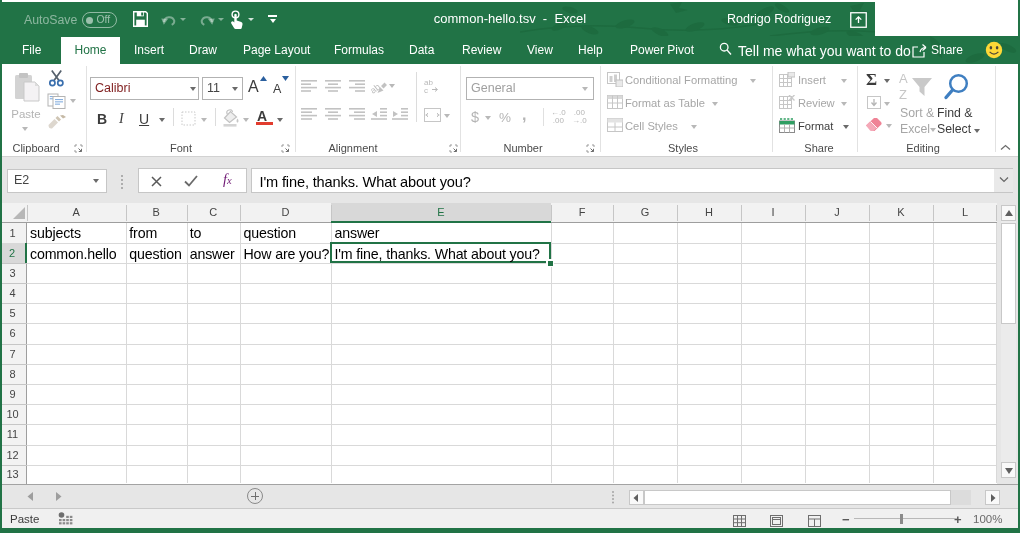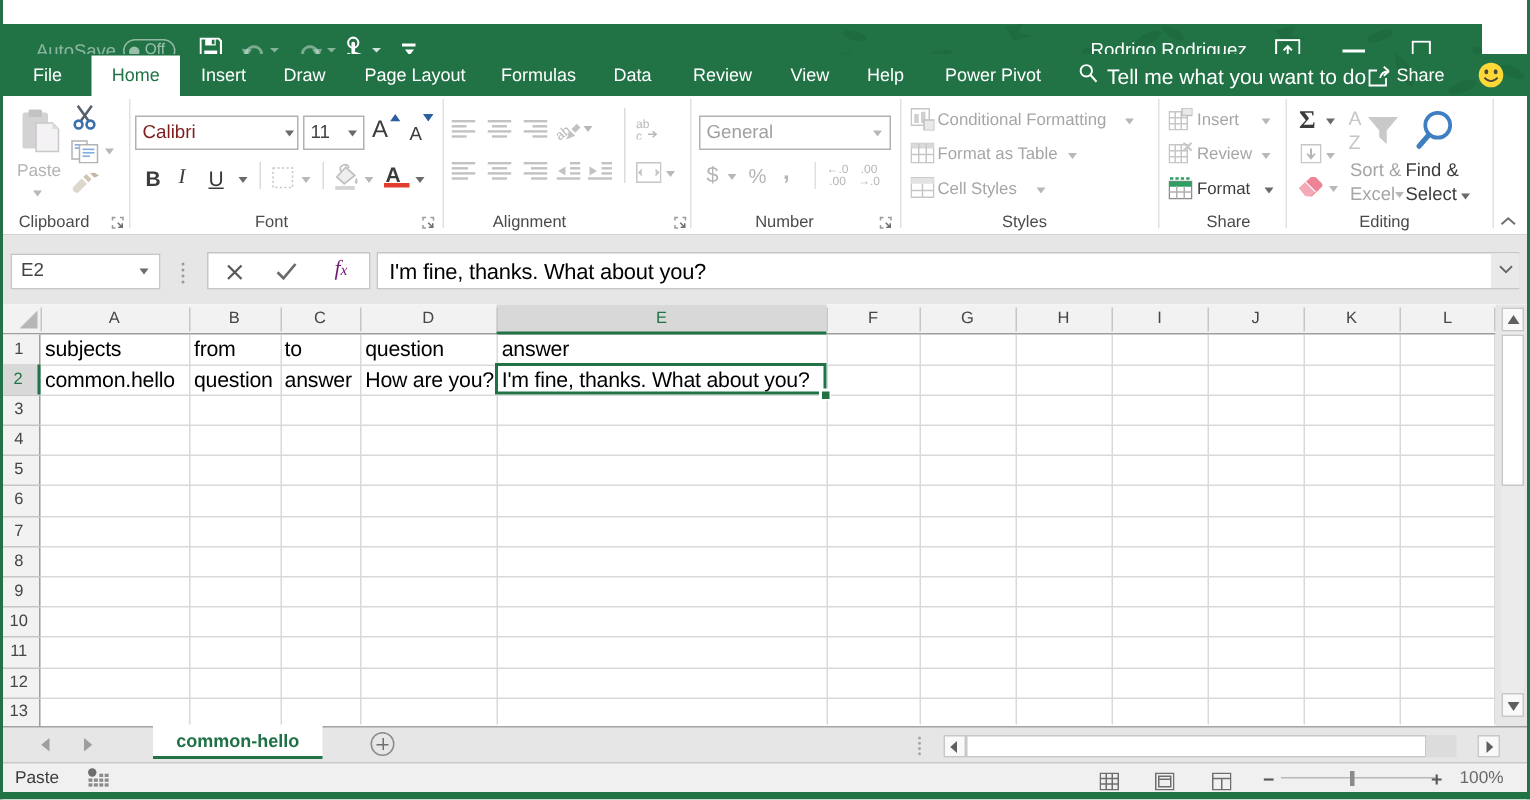--- a/index.html
+++ b/index.html
@@ -17,21 +17,21 @@
 .glabel{position:absolute;top:78px;height:12px;font-size:11px;color:#4a4a4a;text-align:center}
 .launch{position:absolute;width:9px;height:9px}
 .hdrl{position:absolute;top:0;height:19px;line-height:19px;text-align:center;font-size:11px;color:#454545}
 .hsep{position:absolute;height:1px;background:#cfcfcf}
 .ct{position:absolute;font-size:14.2px;color:#000;white-space:nowrap;letter-spacing:-0.15px}
 </style>
 </head>
 <body>
 <div id="win">
 
-<div class="abs" style="left:0;top:16px;width:988px;height:36px;background:#217346;overflow:hidden">
+<div class="abs" style="left:0;top:2px;width:875px;height:36px;background:#217346;overflow:hidden">
   <svg class="abs" style="left:520px;top:0" width="500" height="36" viewBox="0 0 500 36">
     <g fill="none" stroke="#1d6b3f" stroke-width="1.5">
       <path d="M0 30 Q60 20 120 26 Q180 32 240 22"></path>
       <path d="M250 34 Q310 26 360 30 Q420 34 500 24"></path>
     </g>
     <g fill="#1d6b3f">
       <ellipse cx="40" cy="24" rx="9" ry="3.4" transform="rotate(-25 40 24)"></ellipse>
       <ellipse cx="70" cy="28" rx="9" ry="3.4" transform="rotate(20 70 28)"></ellipse>
       <ellipse cx="105" cy="22" rx="10" ry="3.6" transform="rotate(-18 105 22)"></ellipse>
       <ellipse cx="140" cy="30" rx="9" ry="3.2" transform="rotate(24 140 30)"></ellipse>
@@ -73,20 +73,21 @@
     <path d="M15.7 4.5 L9 5 L13.2 10.8 z" fill="rgba(255,255,255,.4)"></path>
   </svg>
   <div class="abs" style="left:218px;top:16px;width:0;height:0;border-left:3px solid transparent;border-right:3px solid transparent;border-top:3.5px solid rgba(255,255,255,.45)"></div>
   <svg class="abs" style="left:230px;top:8px" width="15" height="19" viewBox="0 0 15 19">
     <circle cx="5.5" cy="4.5" r="3.4" fill="none" stroke="#fff" stroke-width="1.4"></circle>
     <path d="M4.3 4.5 q1.2 -1.4 2.4 0 v6 l4.6 1.5 q1.6 0.7 1.2 2.4 l-0.8 3.6 q-0.2 1 -1.3 1 h-4.8 q-0.9 0 -1.4 -0.8 l-2.9 -4.6 q-0.8 -1.4 0.5 -2.2 q1 -0.5 1.8 0.4 l0.7 0.8z" fill="#fff"></path>
   </svg>
   <div class="abs" style="left:248px;top:16px;width:0;height:0;border-left:3px solid transparent;border-right:3px solid transparent;border-top:3.5px solid rgba(255,255,255,.8)"></div>
   <div class="abs" style="left:268px;top:13px;width:9px;height:1.5px;background:#fff"></div>
   <div class="abs" style="left:269.5px;top:17px;width:0;height:0;border-left:3.5px solid transparent;border-right:3.5px solid transparent;border-top:4px solid #fff"></div>
+  <div class="abs" style="left:360px;top:9px;width:300px;text-align:center;font-size:13px;color:#fff">common-hello.tsv&nbsp; -&nbsp; Excel</div>
   <div class="abs" style="left:727px;top:10px;font-size:12.5px;color:#fff">Rodrigo Rodriguez</div>
   <svg class="abs" style="left:850px;top:10px" width="17" height="16" viewBox="0 0 17 16">
     <rect x="0.75" y="0.75" width="15.5" height="14.5" fill="none" stroke="#fff" stroke-width="1.3"></rect>
     <path d="M8.5 11 V5 M5.7 7.6 L8.5 4.8 L11.3 7.6" fill="none" stroke="#fff" stroke-width="1.3"></path>
   </svg>
   <div class="abs" style="left:895px;top:17px;width:15px;height:1.5px;background:#fff"></div>
     <svg class="abs" style="left:941px;top:11px" width="13" height="13" viewBox="0 0 13 13">
     <rect x="0.75" y="0.75" width="11.5" height="11.5" fill="none" stroke="#fff" stroke-width="1.3"></rect>
   </svg>
   <svg class="abs" style="left:988px;top:11px" width="13" height="13" viewBox="0 0 13 13">
@@ -521,21 +522,20 @@
       </svg>
 </div>
 
 <div class="abs" style="left:0;top:483.5px;width:1020px;height:24px;background:#e6e6e6;border-top:1px solid #a3a3a3;box-sizing:border-box">
   <svg class="abs" style="left:27px;top:7px" width="7" height="9" viewBox="0 0 7 9">
         <path d="M6 0 L0.5 4.5 L6 9z" fill="#9e9e9e"></path>
       </svg>
   <svg class="abs" style="left:55px;top:7px" width="7" height="9" viewBox="0 0 7 9">
         <path d="M1 0 L6.5 4.5 L1 9z" fill="#9e9e9e"></path>
       </svg>
-  <div class="abs" style="left:102px;top:-1px;width:113px;height:22.8px;background:#fff;border-bottom:2.8px solid #217346;box-sizing:border-box;text-align:center;font-size:12px;line-height:20px;font-weight:bold;color:#1e7145">common-hello</div>
   <div class="abs" style="left:247px;top:3.5px;width:16px;height:16px;border:1px solid #8a8a8a;border-radius:50%;box-sizing:border-box">
     <div class="abs" style="left:6.6px;top:3px;width:1.2px;height:8px;background:#6e6e6e"></div>
     <div class="abs" style="left:3px;top:6.6px;width:8px;height:1.2px;background:#6e6e6e"></div>
   </div>
   <div class="abs" style="left:612px;top:6px;width:2px;height:2px;border-radius:50%;background:#a5a5a5;box-shadow:0 3.5px 0 #a5a5a5,0 7px 0 #a5a5a5,0 10.5px 0 #a5a5a5"></div>
   <div class="abs" style="left:629px;top:5px;width:342px;height:15.5px;background:#dcdcdc"></div>
   <div class="abs" style="left:629px;top:5px;width:14.5px;height:15.5px;background:#f9f9f9;border:1px solid #c8c8c8;box-sizing:border-box"></div>
   <svg class="abs" style="left:633px;top:9px" width="6" height="8" viewBox="0 0 6 8">
         <path d="M5 0 L0.5 4 L5 8z" fill="#5f5f5f"></path>
       </svg>

